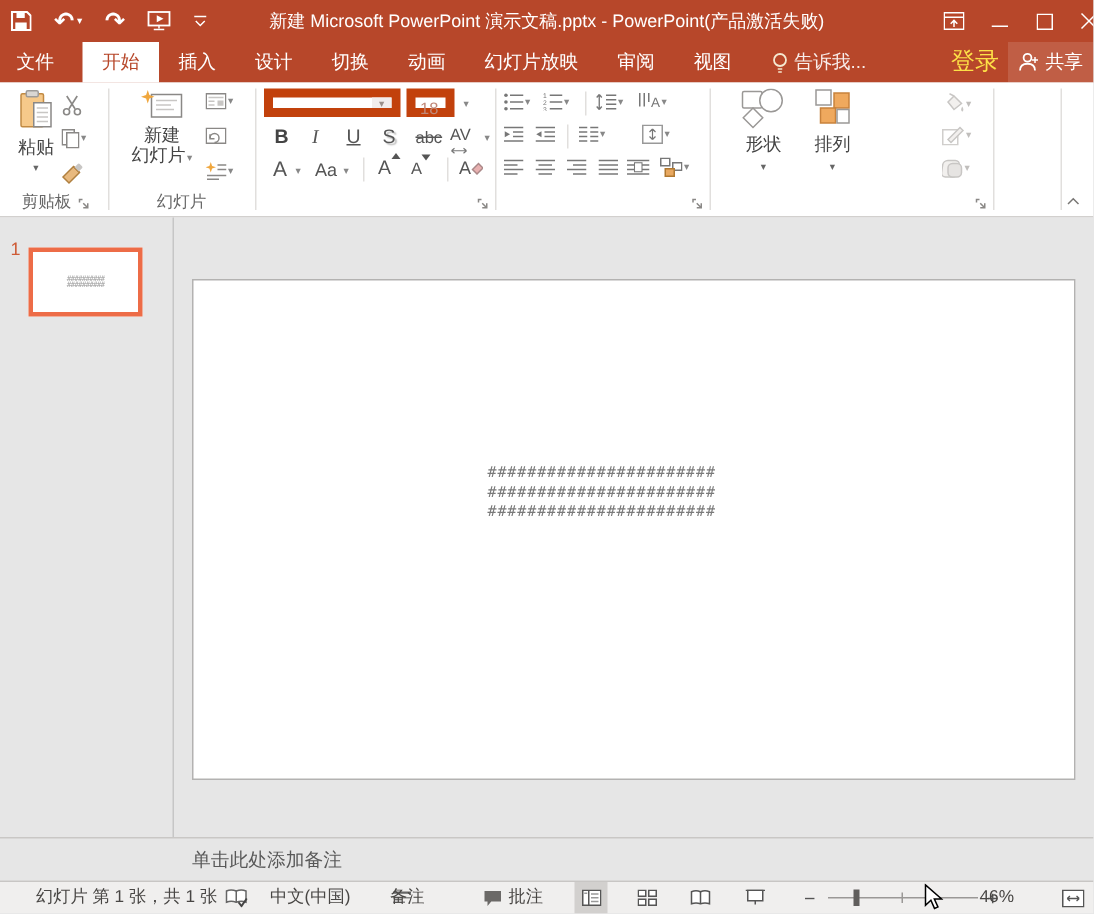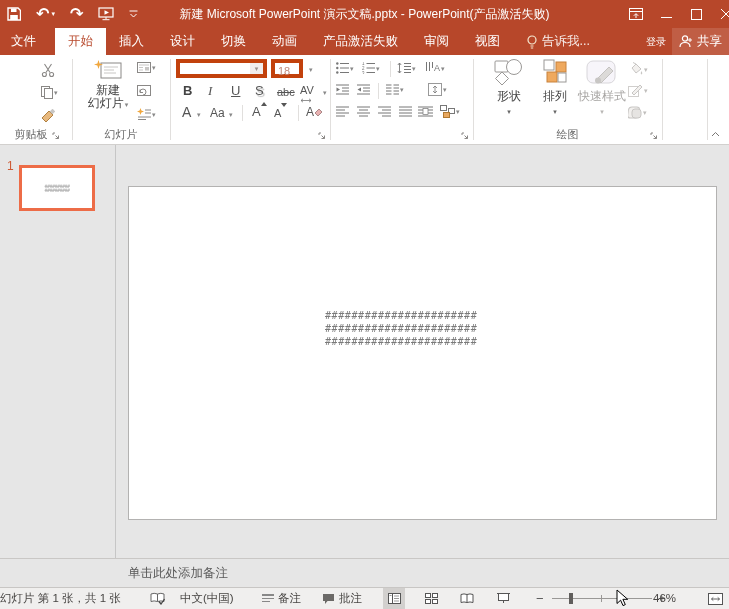--- a/index.html
+++ b/index.html
@@ -16,32 +16,32 @@
 .wintitle{position:absolute;left:0;right:0;top:0;line-height:28px;text-align:center;font-size:12px;color:#fff;white-space:nowrap}
 .winbtns{position:absolute;right:-12px;top:0;height:28px;display:flex}
 .wb{width:30px;height:28px;display:flex;align-items:center;justify-content:center;color:#fff}
 
 .tabrow{height:27px;background:#B7472A;display:flex;align-items:stretch;font-size:12.5px;position:relative}
 .tab{color:#fff;line-height:27px;padding:0 13px;white-space:nowrap}
 .ftab{padding:0 11px}
 .homegap{margin-left:8px}
 .sel{background:#fff;color:#B7472A}
 .tellme{display:flex;align-items:center;gap:5px;color:rgba(255,255,255,.9);margin-left:14px;line-height:27px}
-.signin{position:absolute;right:63px;top:0;line-height:27px;color:#ffffff;font-size:10px}
+.signin{position:absolute;right:63px;top:0;line-height:27px;color:#fde047;font-size:16px}
 .share{position:absolute;right:0;top:0;width:57px;height:27px;background:rgba(255,255,255,.13);display:flex;align-items:center;justify-content:center;gap:4px;color:#fff;font-size:12.5px}
 
 .ribbon{position:relative;height:90px;background:#fff;border-bottom:1px solid #D2D0CE;font-size:12px}
 .sep{position:absolute;top:4px;bottom:4px;width:1px;background:#E1DFDD}
 .glabel{position:absolute;bottom:2px;font-size:11px;color:#666;text-align:center;white-space:nowrap}
 .bigbtn{position:absolute;display:flex;flex-direction:column;align-items:center;color:#444}
 .dar{font-size:7px;color:#666;line-height:7px}
 .dar2{font-size:7px;color:#888;line-height:7px;margin-left:1px}
 .mini{position:absolute;display:flex;align-items:center}
 .launch{position:absolute;bottom:4px}
-.combo{position:absolute;border:4px solid #c2410c;background:#fff;height:19px;display:flex}
+.combo{position:absolute;border:6px solid #c2410c;background:#fff;height:19px;display:flex}
 .comboval{flex:1;font-size:11px;padding:2px 3px;color:#C08878}
 .comboarr{width:13px;background:#F1EDEC;display:flex;align-items:center;justify-content:center;font-size:7px;color:#9A8F8A}
 .fbtn{position:absolute;font-size:13px;color:#555;line-height:16px}
 .gray{color:#A8A6A4}
 .vsep{position:absolute;width:1px;background:#E1DFDD;height:16px}
 .tri-up{display:inline-block;width:0;height:0;border-left:3px solid transparent;border-right:3px solid transparent;border-bottom:4px solid #555;position:absolute}
 .tri-dn{display:inline-block;width:0;height:0;border-left:3px solid transparent;border-right:3px solid transparent;border-top:4px solid #555;position:absolute}
 
 .workspace{position:relative;height:413px;background:#E6E6E6}
 .panline{position:absolute;left:115px;top:0;bottom:0;width:1px;background:#C6C6C6}
@@ -125,21 +125,21 @@
   </div>
 </div>
 
 <div class="tabrow">
   <span class="tab ftab">文件</span>
   <span class="tab sel homegap">开始</span>
   <span class="tab">插入</span>
   <span class="tab">设计</span>
   <span class="tab">切换</span>
   <span class="tab">动画</span>
-  <span class="tab">产品激活失败</span>
+  <span class="tab">幻灯片放映</span>
   <span class="tab">审阅</span>
   <span class="tab">视图</span>
   <span class="tellme">
       <svg width="10" height="14" viewBox="0 0 10 14">
         <circle cx="5" cy="5" r="4" fill="none" stroke="#F5E8D0" stroke-width="1.2"></circle>
         <line x1="3.5" y1="11" x2="6.5" y2="11" stroke="#F5E8D0"></line>
         <line x1="3.8" y1="13" x2="6.2" y2="13" stroke="#F5E8D0"></line>
       </svg>
       <span>告诉我...</span>
     </span>
@@ -155,20 +155,35 @@
 </div>
 
 <div class="ribbon">
   <div class="sep" style="left:72px"></div>
     <div class="sep" style="left:170px"></div>
     <div class="sep" style="left:330px"></div>
     <div class="sep" style="left:473px"></div>
     <div class="sep" style="left:662px"></div>
     <div class="sep" style="left:707px"></div>
 
+  <div class="bigbtn" style="left:6px;top:5px;width:36px">
+    <svg width="22" height="27" viewBox="0 0 22 27">
+        <rect x="1" y="2.5" width="15" height="22" rx="1" fill="#F6C98A" stroke="#C18A43"></rect>
+        <rect x="4.5" y="0.5" width="8" height="4" rx="1" fill="#D9D6D2" stroke="#9E9B98"></rect>
+        <rect x="9.5" y="8.5" width="11.5" height="16" fill="#fff" stroke="#8A8886"></rect>
+        <g stroke="#C8C6C4">
+          <line x1="11.5" y1="12" x2="19" y2="12"></line>
+          <line x1="11.5" y1="15" x2="19" y2="15"></line>
+          <line x1="11.5" y1="18" x2="19" y2="18"></line>
+          <line x1="11.5" y1="21" x2="19" y2="21"></line>
+        </g>
+      </svg>
+    <span style="margin-top:3px">粘贴</span>
+    <span class="dar" style="margin-top:2px">▾</span>
+  </div>
   <span class="mini" style="left:41px;top:8px">
       <svg width="14" height="15" viewBox="0 0 14 15">
         <path d="M3.5 1 L9 9.5 M10.5 1 L5 9.5" stroke="#8A8886" fill="none" stroke-width="1.1"></path>
         <circle cx="3.4" cy="11.5" r="2" fill="none" stroke="#8A8886" stroke-width="1.1"></circle>
         <circle cx="10.6" cy="11.5" r="2" fill="none" stroke="#8A8886" stroke-width="1.1"></circle>
       </svg>
     </span>
   <span class="mini" style="left:41px;top:31px">
       <svg width="12" height="13" viewBox="0 0 12 13">
         <rect x="0.5" y="0.5" width="8" height="10" fill="#fff" stroke="#8A8886"></rect>
@@ -443,29 +458,20 @@
   <div class="bigbtn" style="left:536px;top:4px;width:38px">
     <svg width="24" height="26" viewBox="0 0 24 26">
         <rect x="1" y="1" width="10" height="10" fill="#fff" stroke="#9A9896"></rect>
         <rect x="13" y="3" width="10" height="10" fill="#EFA95E" stroke="#C8823C"></rect>
         <rect x="4" y="13" width="10" height="10" fill="#EFA95E" stroke="#C8823C"></rect>
         <rect x="15" y="14" width="8" height="9" fill="#fff" stroke="#9A9896"></rect>
       </svg>
     <span style="margin-top:3px">排列</span>
     <span class="dar" style="margin-top:3px">▾</span>
   </div>
-  <div class="bigbtn gray" style="left:578px;top:4px;width:48px">
-    <svg width="34" height="27" viewBox="0 0 34 27">
-        <rect x="2" y="2" width="28" height="22" rx="6" fill="#F7F5FA" stroke="#D8D6DA"></rect>
-        <path d="M12 20 L24 8 L28 12 L16 24 Z" fill="#DCDAD8" stroke="#C4C2C0"></path>
-        <circle cx="13" cy="21.5" r="3" fill="#C8C6C4"></circle>
-      </svg>
-    <span style="margin-top:2px">快速样式</span>
-    <span class="dar" style="margin-top:3px;color:#B8B6B4">▾</span>
-  </div>
   <span class="mini" style="left:628px;top:7px">
       <svg width="15" height="14" viewBox="0 0 15 14">
         <path d="M4 6 L8 2 L13 7 L8 11 Z" fill="#F2F0EE" stroke="#C8C6C4"></path>
         <path d="M8 2 L5 0.5" stroke="#C8C6C4"></path>
         <path d="M13.5 9 q1.5 2.5 0 3.5 q-1.5-1 0-3.5" fill="#C8C6C4"></path>
       </svg>
       <span class="dar2" style="color:#C0BEBC">▾</span>
     </span>
   <span class="mini" style="left:628px;top:29px">
       <svg width="15" height="13" viewBox="0 0 15 13">
@@ -474,21 +480,20 @@
       </svg>
       <span class="dar2" style="color:#C0BEBC">▾</span>
     </span>
   <span class="mini" style="left:628px;top:51px">
       <svg width="14" height="13" viewBox="0 0 14 13">
         <rect x="1" y="1" width="11" height="11" rx="3" fill="#F2F0EE" stroke="#C8C6C4" transform="skewX(-8)"></rect>
         <rect x="4" y="3" width="9" height="9" rx="3" fill="#E6E4E2" stroke="#C8C6C4"></rect>
       </svg>
       <span class="dar2" style="color:#C0BEBC">▾</span>
     </span>
-  <div class="glabel" style="left:473px;width:189px">绘图</div>
   <span class="launch" style="left:650px">
       <svg width="8" height="8" viewBox="0 0 8 8">
         <path d="M1 3 V1 h2 M3.5 3.5 L6.5 6.5 M6.5 3.5 v3 h-3" fill="none" stroke="#8A8886"></path>
       </svg>
     </span>
 
   <span class="abs" style="left:711px;top:76px">
       <svg width="9" height="6" viewBox="0 0 9 6">
         <path d="M1 5 L4.5 1.5 L8 5" fill="none" stroke="#797775"></path>
       </svg>
@@ -505,37 +510,37 @@
   <div class="slide">
     <div class="hash"><span>#######################</span><br><span>#######################</span><br><span>#######################</span></div>
   </div>
 </div>
 
 <div class="notesbar">
   <span class="notestext">单击此处添加备注</span>
 </div>
 
 <div class="statusbar">
-  <span class="sb" style="left:0">幻灯片 第 1 张，共 1 张</span>
+  <span class="sb" style="left:24px">幻灯片 第 1 张，共 1 张</span>
   <span class="sbico" style="left:150px;top:4px">
       <svg width="16" height="13" viewBox="0 0 16 13">
         <path d="M1 2 Q4 0.6 7.5 2 Q11 0.6 14 2 V9.5 Q11 8.3 7.5 9.5 Q4 8.3 1 9.5 Z" fill="#fff" stroke="#666"></path>
         <line x1="7.5" y1="2" x2="7.5" y2="9.5" stroke="#666"></line>
         <path d="M9 9.5 l2 2.5 3.5-5" stroke="#444" fill="none" stroke-width="1.3"></path>
       </svg>
     </span>
   <span class="sb" style="left:180px">中文(中国)</span>
   <span class="sbico" style="left:262px;top:6px">
       <svg width="12" height="10" viewBox="0 0 12 10">
         <line x1="0" y1="1" x2="12" y2="1" stroke="#666" stroke-width="1.5"></line>
         <line x1="0" y1="4.5" x2="12" y2="4.5" stroke="#888"></line>
         <line x1="0" y1="7.5" x2="8" y2="7.5" stroke="#888"></line>
       </svg>
     </span>
-  <span class="sb" style="left:278px">备注</span>
+  <span class="sb" style="left:260px">备注</span>
   <span class="sbico" style="left:322px;top:5px">
       <svg width="13" height="12" viewBox="0 0 13 12">
         <path d="M1 1 h11 v7 h-6.5 L3 11 V8 H1 Z" fill="#6B6967"></path>
       </svg>
     </span>
   <span class="sb" style="left:339px">批注</span>
   <span class="viewbtn pressed" style="left:383px">
       <svg width="13" height="11" viewBox="0 0 13 11">
         <rect x="0.5" y="0.5" width="12" height="10" fill="#fff" stroke="#555"></rect>
         <line x1="4.5" y1="0.5" x2="4.5" y2="10.5" stroke="#555"></line>

